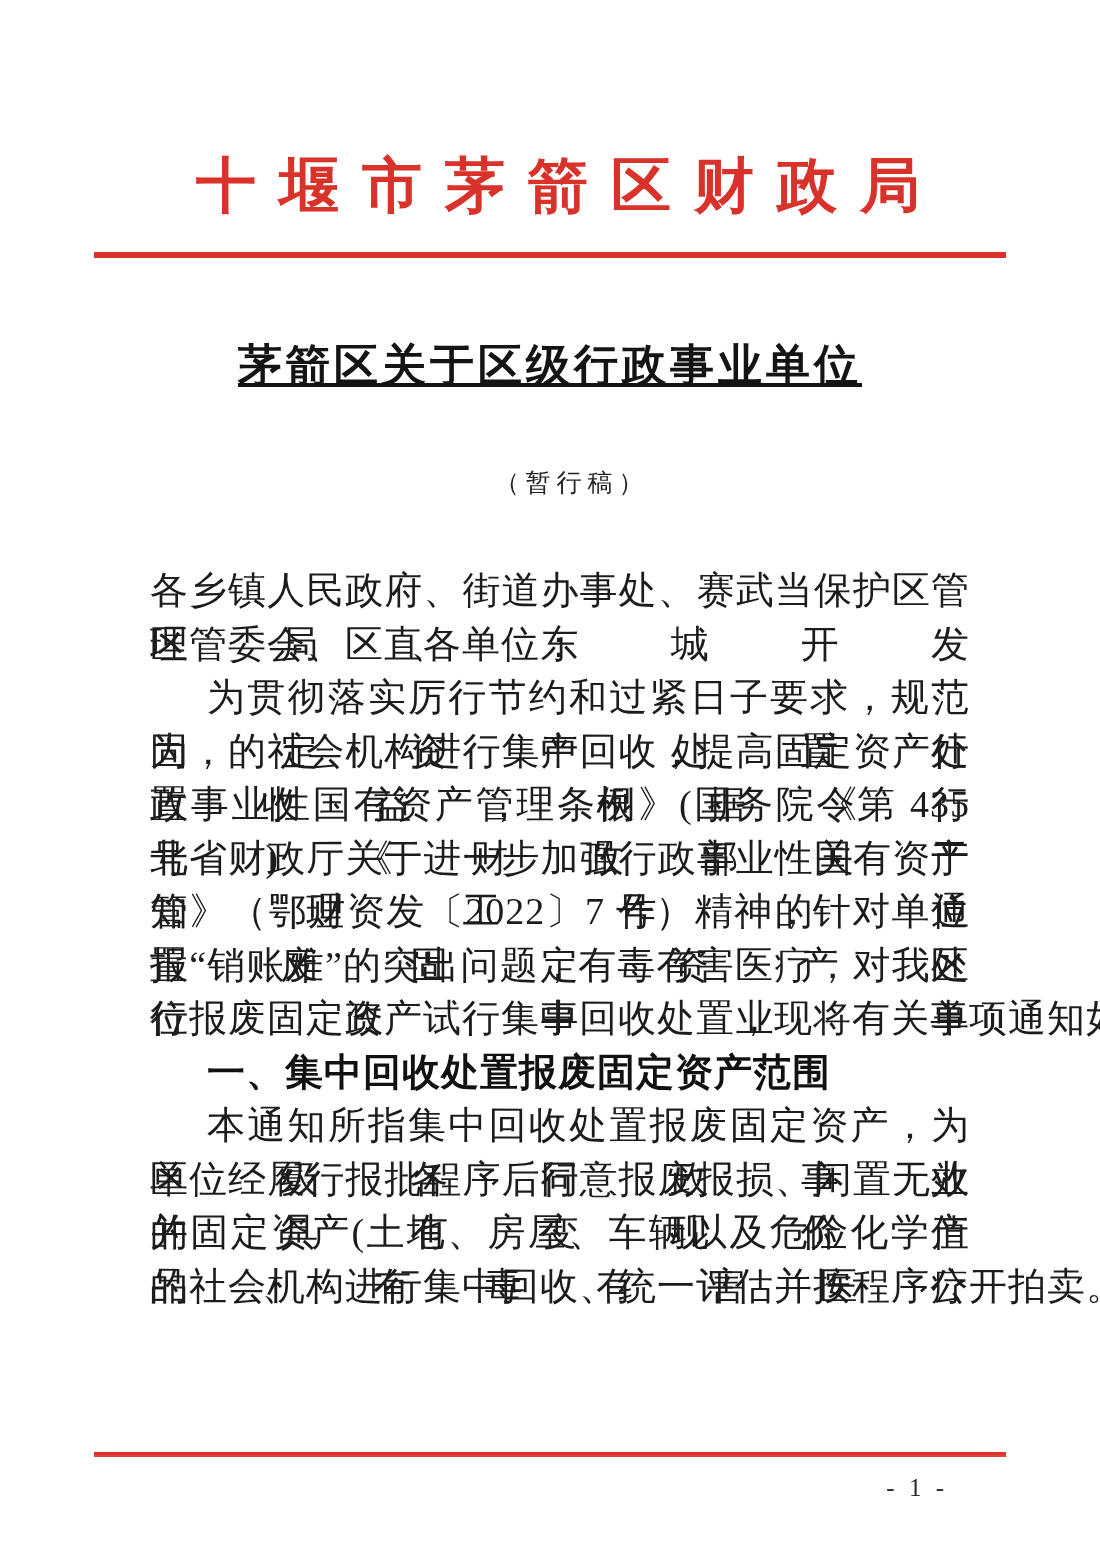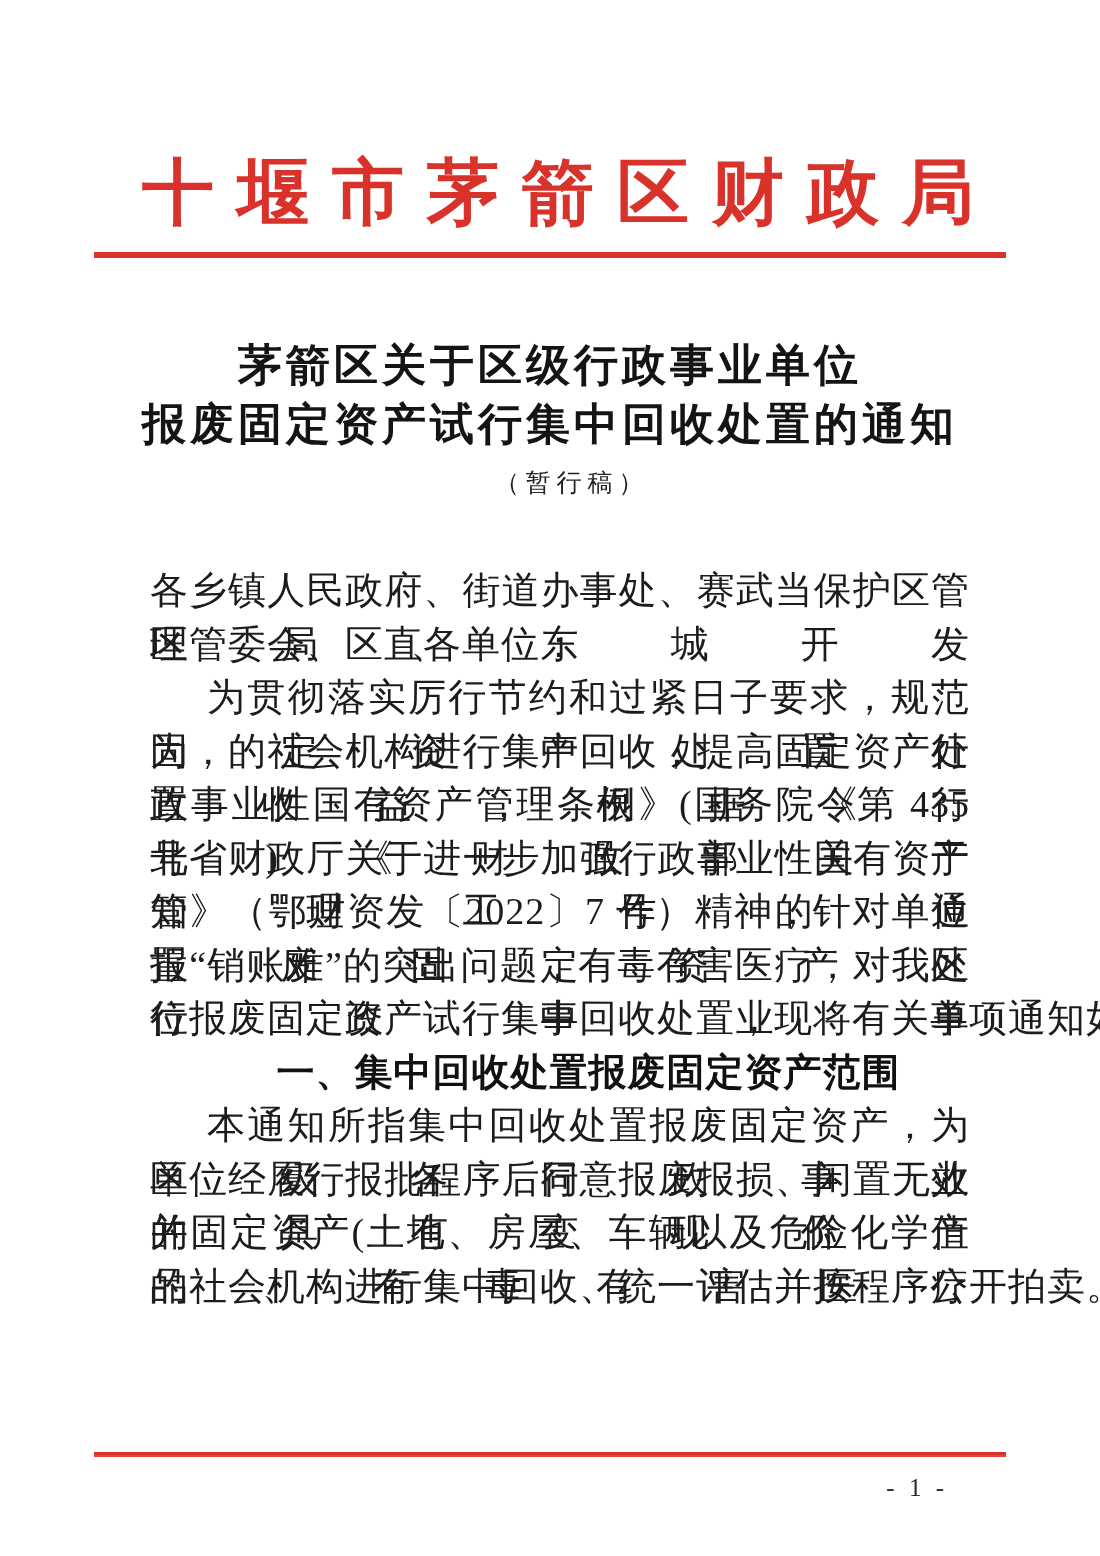--- a/index.html
+++ b/index.html
@@ -15,21 +15,21 @@
   }
 
   
   .letterhead {
     position: absolute;
     top: 150px;
     left: 0;
     width: 100%;
     text-align: center;
     color: #d9322a;
-    font-size: 72px;
+    font-size: 60px;
     font-weight: bold;
     letter-spacing: 23px;
     padding-left: 39px; 
     white-space: nowrap;
     line-height: 1.2;
   }
   .rule-top {
     position: absolute;
     top: 252px;
     left: 94px;
@@ -41,20 +41,21 @@
 
   
   .doc-title {
     position: absolute;
     top: 336px;
     left: 0;
     width: 100%;
     text-align: center;
     color: #141414;
     font-weight: bold;
+    text-decoration: underline;
   }
   .doc-title .t-line {
     font-size: 44px;
     line-height: 59px;
     letter-spacing: 4px;
     white-space: nowrap;
   }
   .draft-note {
     position: absolute;
     top: 466px;
@@ -86,21 +87,20 @@
     white-space: normal;
     text-align: justify;
     text-align-last: justify;
   }
   .line.indent { text-indent: 57px; }
   .line.heading {
     font-family: "Liberation Sans", sans-serif;
     font-weight: bold;
     color: #111111;
     letter-spacing: 1px;
-    text-align: center;
   }
 
   
   .rule-bottom {
     position: absolute;
     top: 1452px;
     left: 94px;
     width: 912px;
     height: 4px;
     border-top: 3px solid #d9322a;
@@ -120,21 +120,20 @@
 <body>
 
 <div class="page">
 
   <div class="letterhead">十堰市茅箭区财政局</div>
 
   <div class="rule-top"></div>
 
   <div class="doc-title">
     <div class="t-line">茅箭区关于区级行政事业单位</div>
-    <div class="t-line">报废固定资产试行集中回收处置的通知</div>
   </div>
 
   <div class="draft-note">（暂行稿）</div>
 
   <div class="doc-body">
     <div class="line fill">各乡镇人民政府、街道办事处、赛武当保护区管理局、东城开发</div>
     <div class="line">区管委会、区直各单位：</div>
     <div class="line fill indent">为贯彻落实厉行节约和过紧日子要求，规范固定资产处置行</div>
     <div class="line fill">为，的社会机构进行集中回收，提高固定资产处置收益，根据《行</div>
     <div class="line fill">政事业性国有资产管理条例》(国务院令第 435 号)《财政部关于</div>

